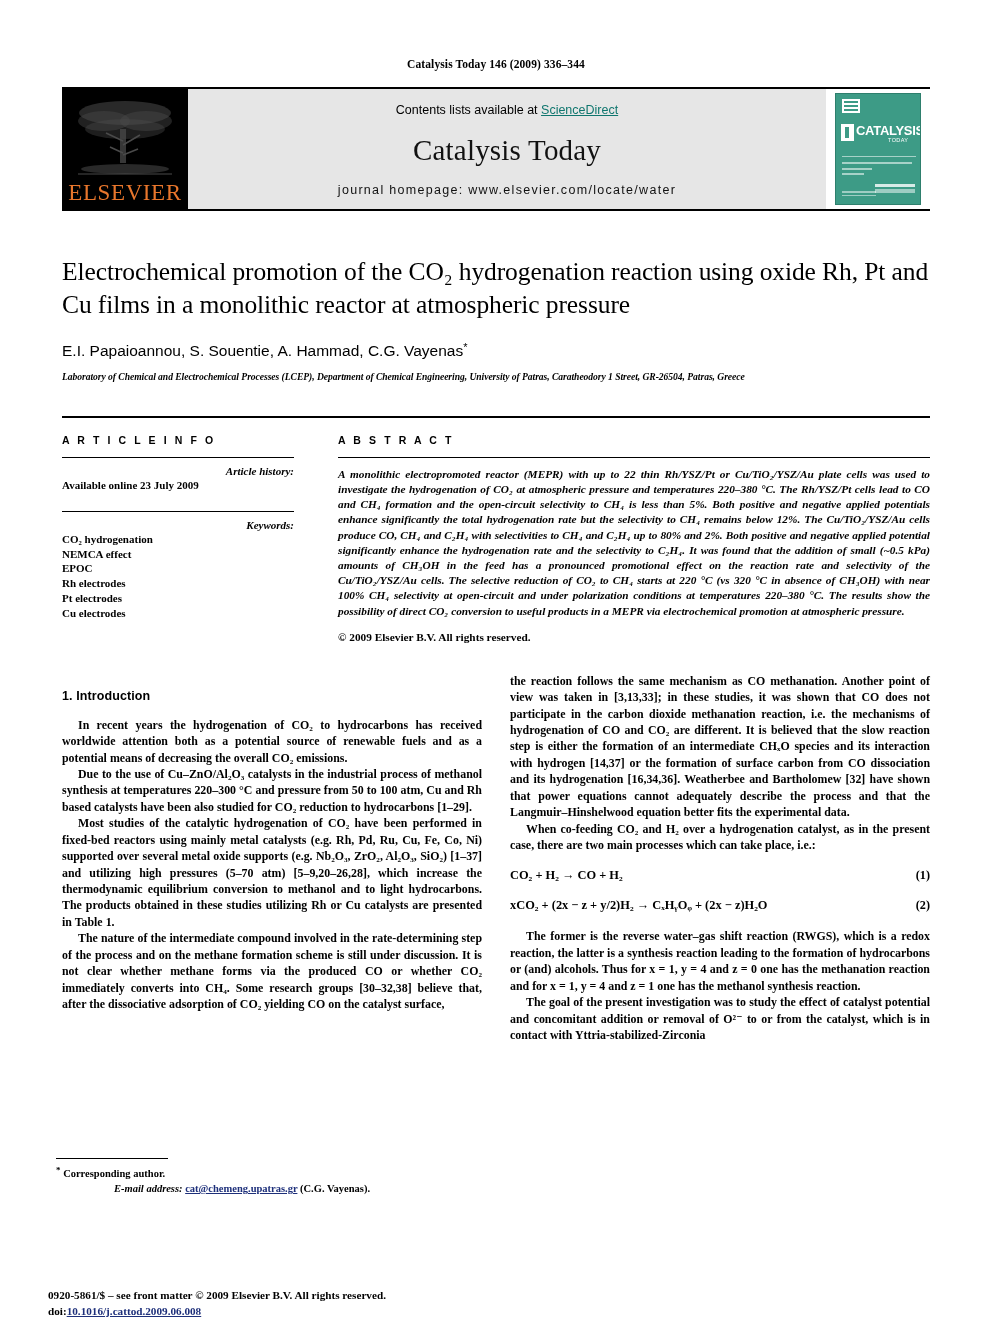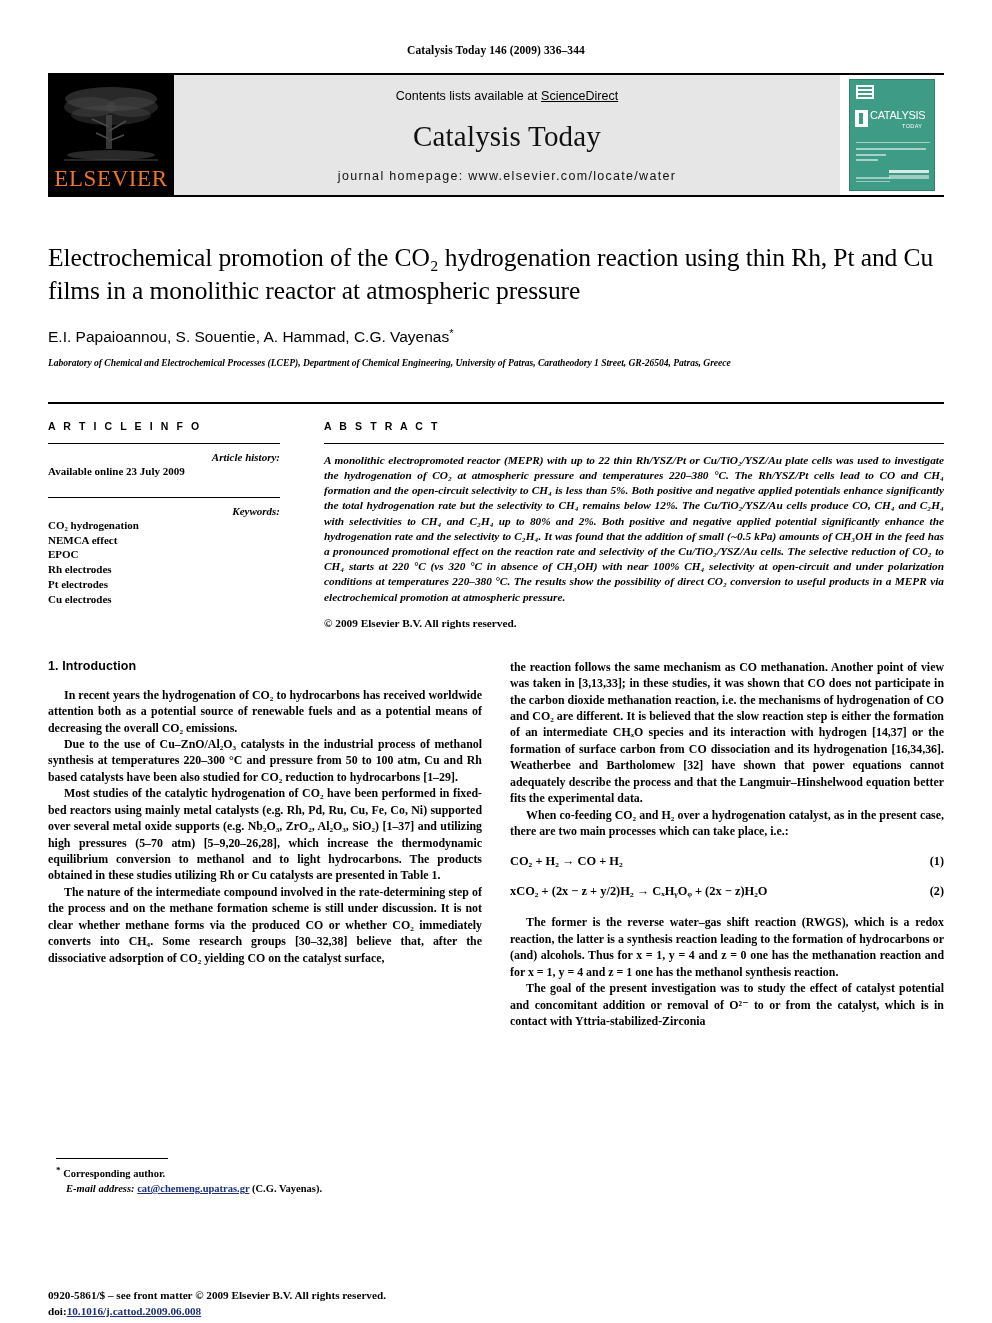--- a/index.html
+++ b/index.html
@@ -9,21 +9,21 @@
   }
   body {
     width: 992px; height: 1323px;
     font-family: "Liberation Serif", "DejaVu Serif", serif;
     color: #000;
     position: relative;
     overflow: hidden;
   }
   .page {
     width: 992px; height: 982px;
-    padding: 0;
+    padding: 14px;
     position: relative;
   }
 
   
   .running-head {
     text-align: center;
     font-size: 11.5px;
     font-weight: bold;
     padding-top: 44px;
     letter-spacing: 0.1px;
@@ -66,21 +66,21 @@
     flex-direction: column;
     align-items: center;
     justify-content: space-between;
     padding: 14px 0 12px 0;
   }
   .contents-line {
     font-family: "Liberation Sans", sans-serif;
     font-size: 12.5px;
     color: #000;
   }
-  .sd-link { color: #000000; }
+  .sd-link { color: #0f766e; }
   .journal-title {
     font-family: "Liberation Serif", serif;
     font-size: 29px;
     color: #111;
     letter-spacing: 0.2px;
   }
   .homepage-line {
     font-family: "Liberation Sans", sans-serif;
     font-size: 12.5px;
     letter-spacing: 1.3px;
@@ -105,21 +105,21 @@
   .cov-logo {
     position: absolute; top: 30px; left: 5px;
     width: 13px; height: 17px; background: #fff;
   }
   .cov-logo:after {
     content:''; position:absolute; left:4px; top:3px; width:4px; height:11px; background:#3d9b86;
   }
   .cov-word {
     position: absolute; top: 29px; left: 20px;
     color: #fff; font-family: "Liberation Sans", sans-serif;
-    font-size: 11px; font-weight: normal; letter-spacing: -0.3px;
+    font-size: 13px; font-weight: bold; letter-spacing: -0.3px;
   }
   .cov-sub {
     position: absolute; top: 43px; left: 52px;
     color: #fff; font-family: "Liberation Sans", sans-serif;
     font-size: 5.5px; letter-spacing: 0.4px;
   }
   .cov-rule {
     position:absolute; left:6px; width:74px; height:1px; background:rgba(255,255,255,.55);
   }
   .cov-textline { position:absolute; left:6px; height:2px; background:rgba(255,255,255,.55); }
@@ -203,21 +203,21 @@
   .body-wrap {
     margin: 30px 48px 0 48px;
     display: flex;
     gap: 28px;
   }
   .bodycol { flex: 1 1 0; min-width: 0; }
   h2.secnum {
     font-family: "Liberation Sans", sans-serif;
     font-size: 12.5px;
     font-weight: bold;
-    margin: 0 0 14px 0;
+    margin: 16px 0 14px 0;
     letter-spacing: 0.1px;
   }
   p.body {
     font-size: 11.9px;
     font-weight: bold;
     line-height: 1.38;
     text-align: justify;
     margin: 0;
     text-indent: 16px;
   }
@@ -236,21 +236,21 @@
   
   .footnote {
     position: absolute;
     left: 56px;
     top: 1158px;
     width: 418px;
   }
   .fn-rule { width: 112px; border: 0; border-top: 1.4px solid #000; margin: 0 0 5px 0; }
   .fn-line { font-size: 10.5px; font-weight: bold; margin: 0; line-height: 1.45; }
   .fn-line .star { font-size: 9px; vertical-align: 0.45em; }
-  .fn-em { font-style: italic; }
+  .fn-em { font-style: italic; margin-left: 48px; }
   .mail { color: #1d2f7a; }
 
   .pagefooter {
     position: absolute;
     left: 48px;
     top: 1288px;
     width: 500px;
     font-size: 11.2px;
     font-weight: bold;
     line-height: 1.4;
@@ -315,21 +315,21 @@
             <b></b>
             <s></s>
             <s></s>
           </div>
       </div>
     </div>
   </div>
 
   <div class="titleblock">
     <h1 class="paper-title">
-      <span>Electrochemical promotion of the CO₂ hydrogenation reaction using thin Rh, Pt</span>
+      <span>Electrochemical promotion of the CO₂ hydrogenation reaction using oxide Rh, Pt</span>
       <span>and Cu films in a monolithic reactor at atmospheric pressure</span>
     </h1>
     <div class="authors">
       <span>E.I. Papaioannou, S. Souentie, A. Hammad, C.G. Vayenas</span><sup>*</sup>
     </div>
     <div class="affil">Laboratory of Chemical and Electrochemical Processes (LCEP), Department of Chemical Engineering, University of Patras, Caratheodory 1 Street, GR-26504, Patras, Greece</div>
   </div>
 
   <div class="infoblock">
 

